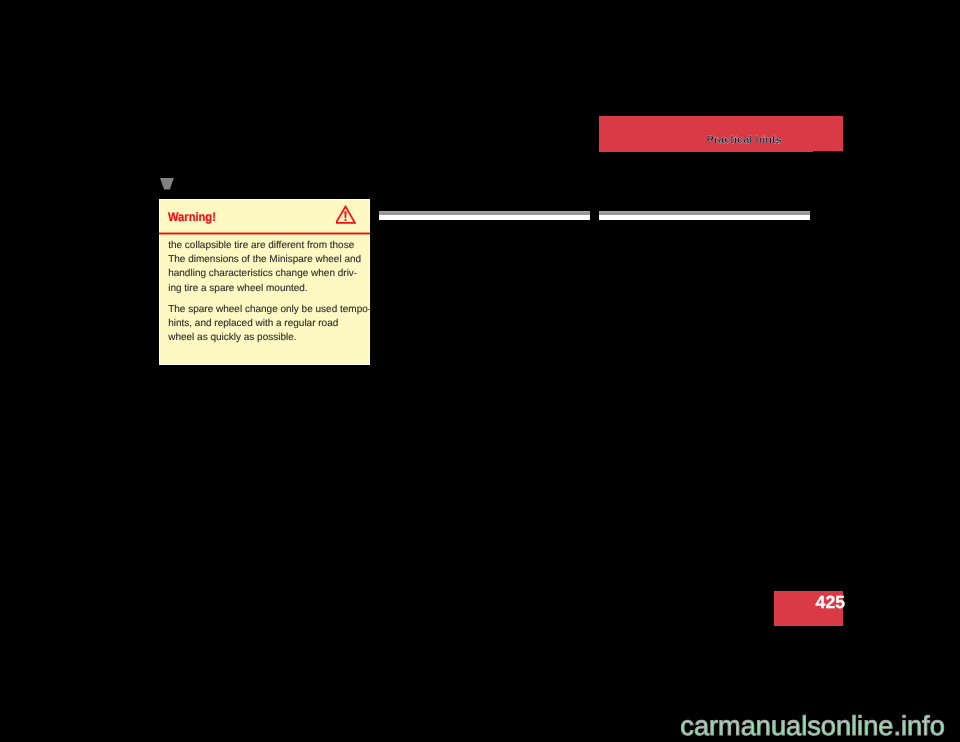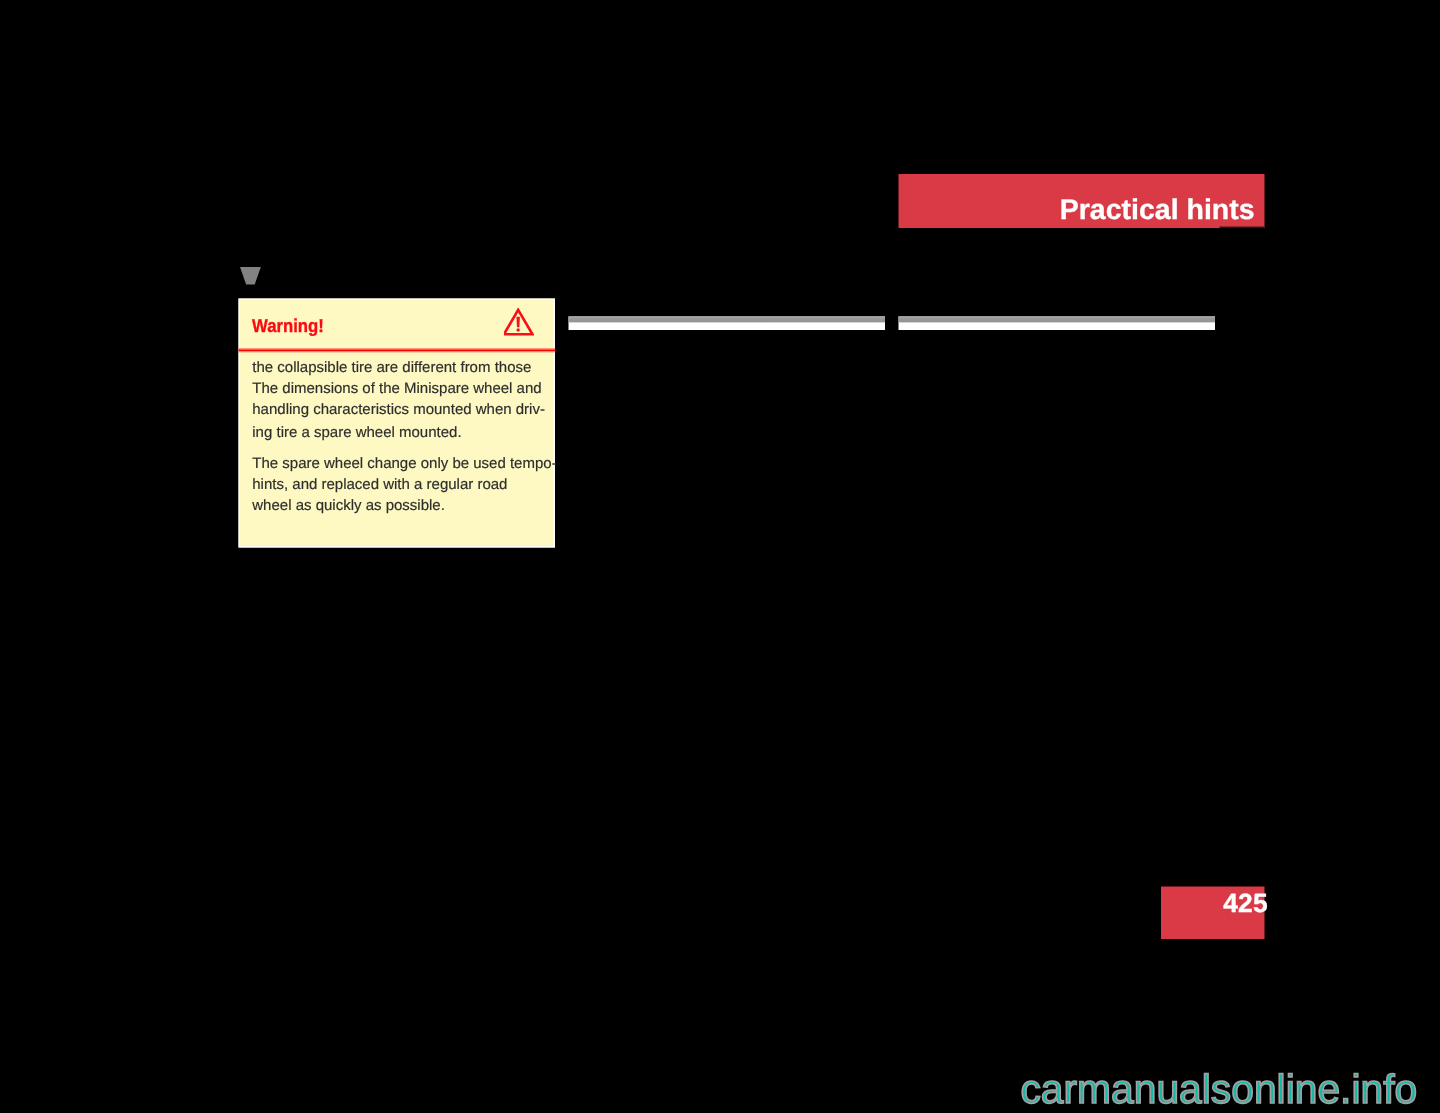--- a/index.html
+++ b/index.html
@@ -30,22 +30,22 @@
   .section-banner-notch {
     position: absolute;
     left: 214px; top: 35px;
     width: 30px; height: 1px;
     background: #3d1014;
   }
   .section-banner-label {
     position: absolute;
     left: 107.5px;
     top: 16.2px;
-    color: #ffffff;
-    font-size: 19px;
+    color: #0f172a;
+    font-size: 11px;
     line-height: 17px;
     font-weight: bold;
     letter-spacing: 0px;
     -webkit-text-stroke: 0.2px #ffffff;
     white-space: nowrap;
   }
 
   
   .marker-triangle {
     position: absolute;
@@ -126,21 +126,21 @@
     font-weight: bold;
     letter-spacing: 0.1px;
     margin-left: 36px;
     -webkit-text-stroke: 0.25px #ffffff;
   }
 
   
   .watermark {
     position: absolute;
     left: 680.3px; top: 710.1px;
-    color: #14b8a6;
+    color: #86efac;
     font-size: 27.2px;
     line-height: 31px;
     letter-spacing: 0px;
     white-space: nowrap;
     -webkit-text-stroke: 1.05px #a2a2a2;
   }
 </style>
 </head>
 <body>
 
@@ -166,21 +166,21 @@
           <path d="M9.45 1.55 L18.95 17.85 L-0.05 17.85 Z" fill="none" stroke="#fa0f18" stroke-width="1.75" stroke-linejoin="miter"></path>
           <path d="M8.3 6.2 L10.6 6.2 L10.25 13.2 L8.65 13.2 Z" fill="#fa0f18"></path>
           <circle cx="9.45" cy="15.0" r="1.12" fill="#fa0f18"></circle>
         </svg>
       </div>
     </div>
     <div class="warning-body">
       <p class="warning-p">
         <span class="wl">the collapsible tire are different from those</span>
         <span class="wl">The dimensions of the Minispare wheel and</span>
-        <span class="wl">handling characteristics mounted when driv-</span>
+        <span class="wl">handling characteristics change when driv-</span>
         <span class="wl">ing tire a spare wheel mounted.</span>
       </p>
       <p class="warning-p">
         <span class="wl">The spare wheel change only be used tempo-</span>
         <span class="wl">hints, and replaced with a regular road</span>
         <span class="wl">wheel as quickly as possible.</span>
       </p>
     </div>
   </div>
 

